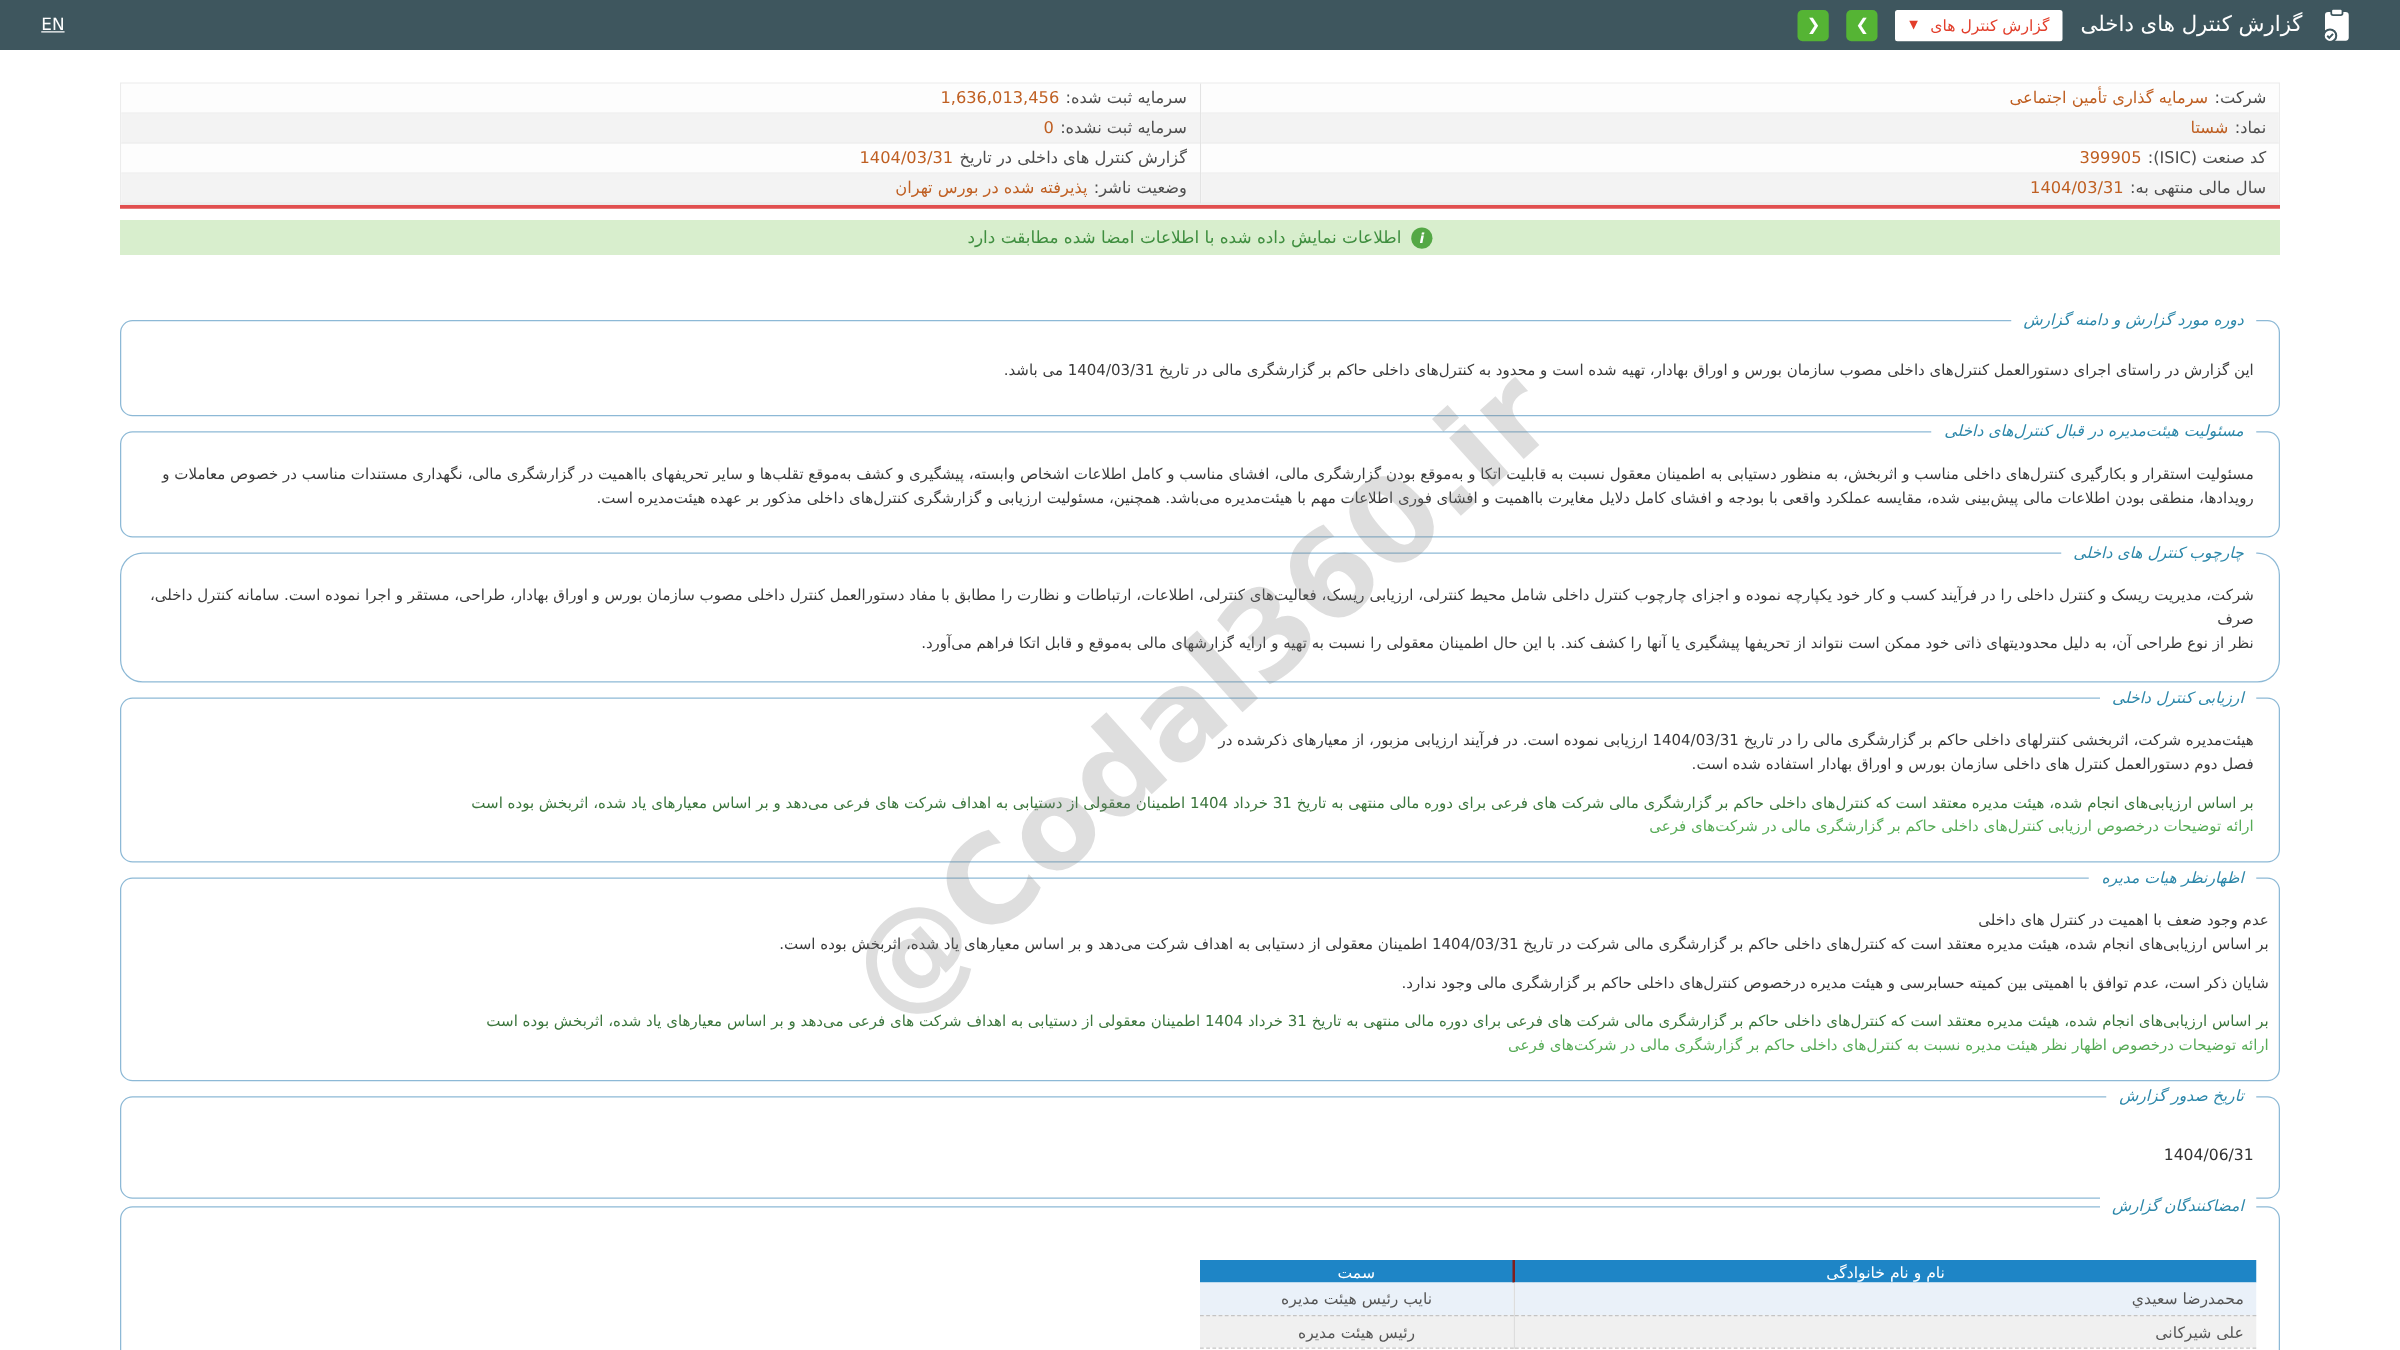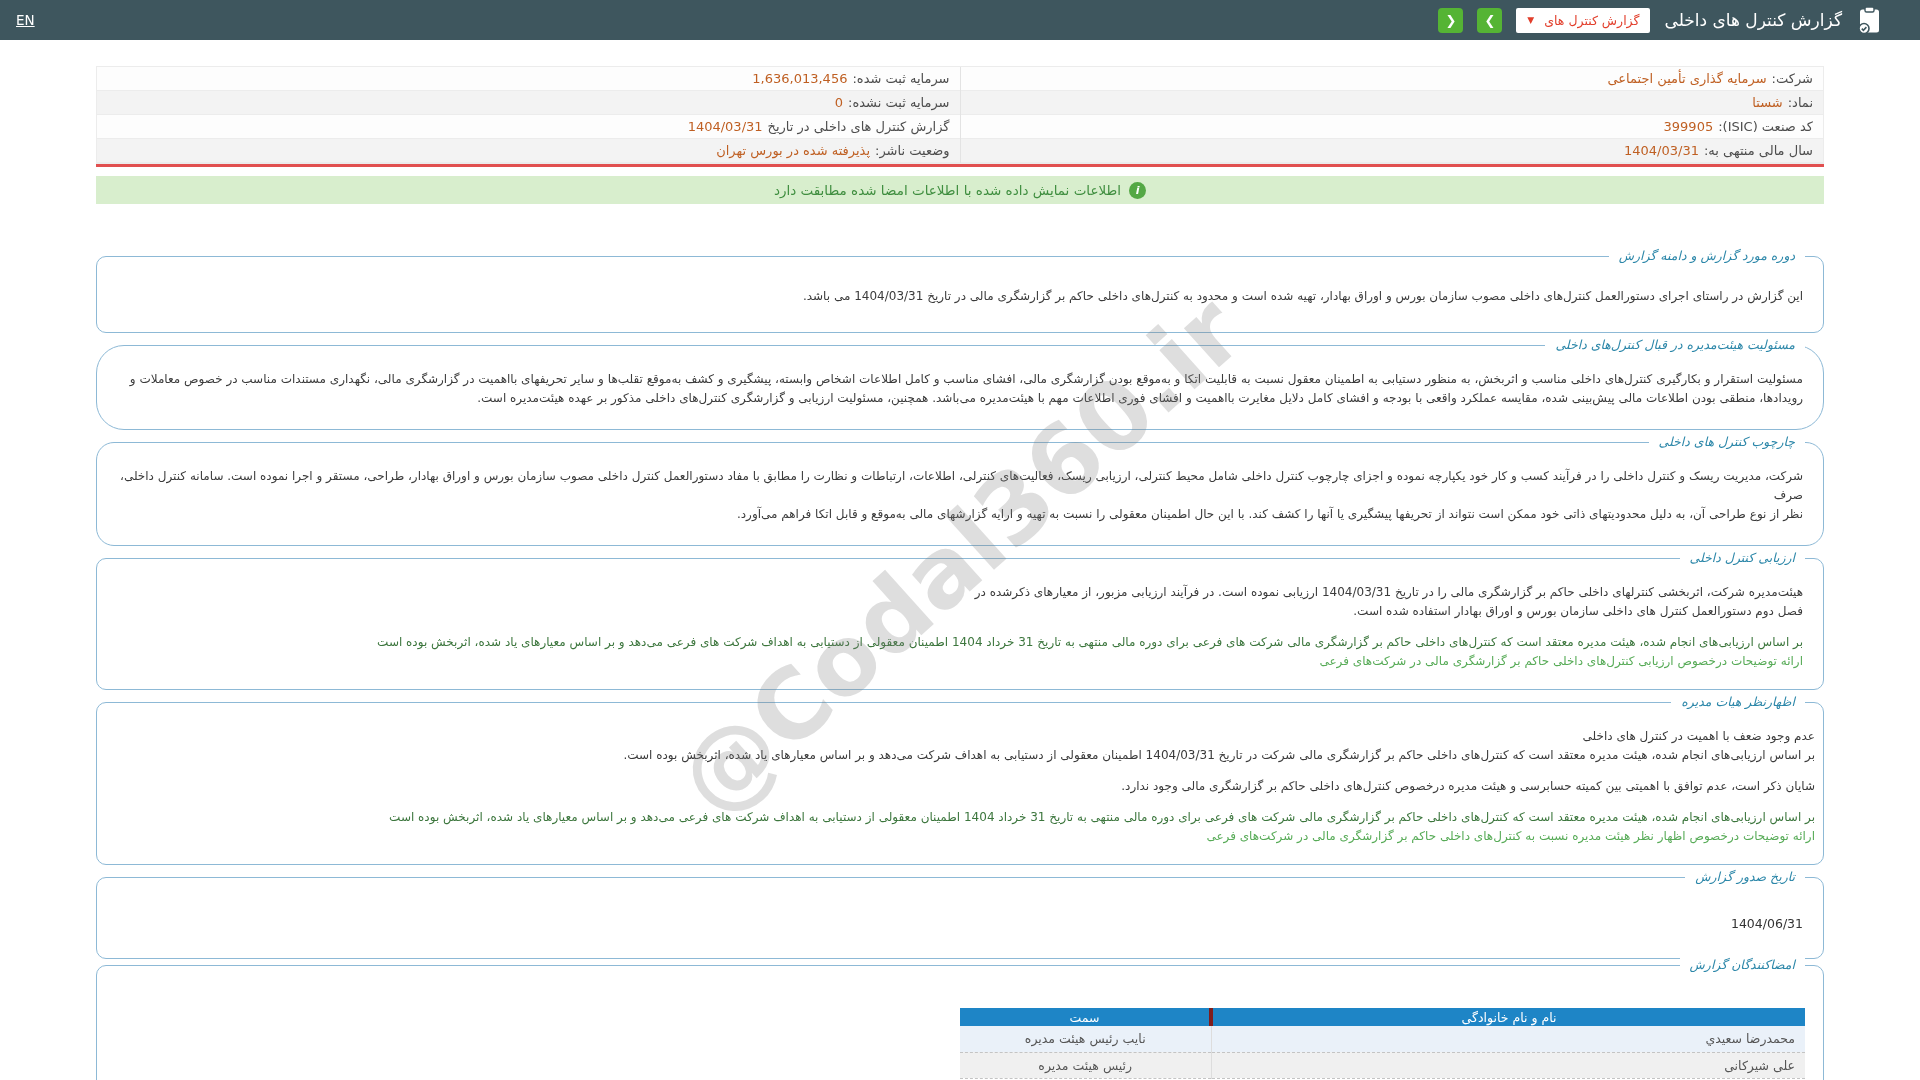--- a/index.html
+++ b/index.html
@@ -12,21 +12,21 @@
   .topbar{ height:40px; background:#3e565e; display:flex; align-items:center;
            gap:14px; padding:0 38px 0 18px; position:relative; }
   .topbar-title{ color:#fff; font-size:17px; }
   .report-select{ background:#fff; border-radius:2px; height:25px; display:flex;
            align-items:center; gap:10px; padding:0 11px; color:#e23e2b;
            font-size:12.5px; cursor:pointer; }
   .report-select .caret{ font-size:9px; color:#e23e2b; }
   .nav-btn{ width:25px; height:25px; background:#55b434; border-radius:4px; color:#fff;
            display:flex; align-items:center; justify-content:center; font-size:13px;
            font-weight:bold; cursor:pointer; }
-  .lang{ position:absolute; left:16px; top:50%; transform:translateY(-50%);
+  .lang{ position:absolute; left:33px; top:50%; transform:translateY(-50%);
            color:#fff; font-size:13.5px; text-decoration:underline; cursor:pointer; }
   
   .page{ width:1728px; margin:0 96px; position:relative; }
   
   .info{ display:flex; margin-top:26px; border:1px solid #ececec; font-size:13px; }
   .info-col{ flex:1; }
   .info-col:first-child{ border-left:1px solid #e3e3e3; }
   .info-row{ height:24px; display:flex; align-items:center; padding:0 10px; gap:5px;
            border-bottom:1px solid #ececec; background:#fdfdfd; }
   .info-row:nth-child(even){ background:#f3f3f3; }
@@ -44,32 +44,32 @@
   .fs{ position:relative; border:1px solid #8db9d6; border-radius:10px;
            margin-bottom:12px; font-size:12px; color:#3b3b3b; }
   .fs-legend{ position:absolute; top:-9px; right:18px; background:#fff; padding:0 10px;
            color:#2c87a9; font-style:italic; font-size:12.5px; white-space:nowrap; }
   .ln{ line-height:19px; text-align:right; }
   .grp{ margin-bottom:12px; }
   .grp:last-child{ margin-bottom:0; }
   .green-dark{ color:#3c763d; }
   .green-light{ color:#57ab57; }
   .fs1{ margin-top:52px; padding:30px 20px 26px; }
-  .fs2{ padding:24px 20px 21px;border-radius:28px; }
+  .fs2{ padding:24px 20px 21px; }
   .fs3{ padding:24px 20px 21px;border-radius:18px; }
   .fs4{ padding:24px 20px 18px; }
   .fs5{ padding:24px 8px 18px; }
   .fs6{ padding:36px 20px 25px; margin-bottom:6px; }
   .fs6 .ln{ font-size:12.5px; color:#333; }
   .fs7{ margin-bottom:0; padding:42px 18px 40px; min-height:240px; border-radius:10px 10px 0 0; }
   
   .signers-table{ width:845px; border-collapse:collapse; font-size:12.5px; }
   .signers-table th{ background:#1e85c6; color:#fff; font-weight:normal; height:18px;
            text-align:center; }
-  .th-name{ width:594px; border-left:4px solid #7f1d1d; }
+  .th-name{ width:594px; border-left:2px solid #7f1d1d; }
   .th-role{ width:251px; }
   .signers-table td{ height:26px; border-bottom:1px dashed #c4c4c4; color:#555; }
   .td-name{ text-align:right; padding-right:10px; border-left:1px solid #ddd; }
   .td-role{ text-align:center; }
   .row-a{ background:#eaf1f9; }
   .row-b{ background:#f0f0f0; }
   
   .watermark{ position:absolute; left:540px; top:500px; width:840px; text-align:center;
            transform:rotate(-42deg); font-size:96px; font-weight:bold;
            color:rgba(125,125,125,0.25); pointer-events:none; z-index:10; direction:ltr;

